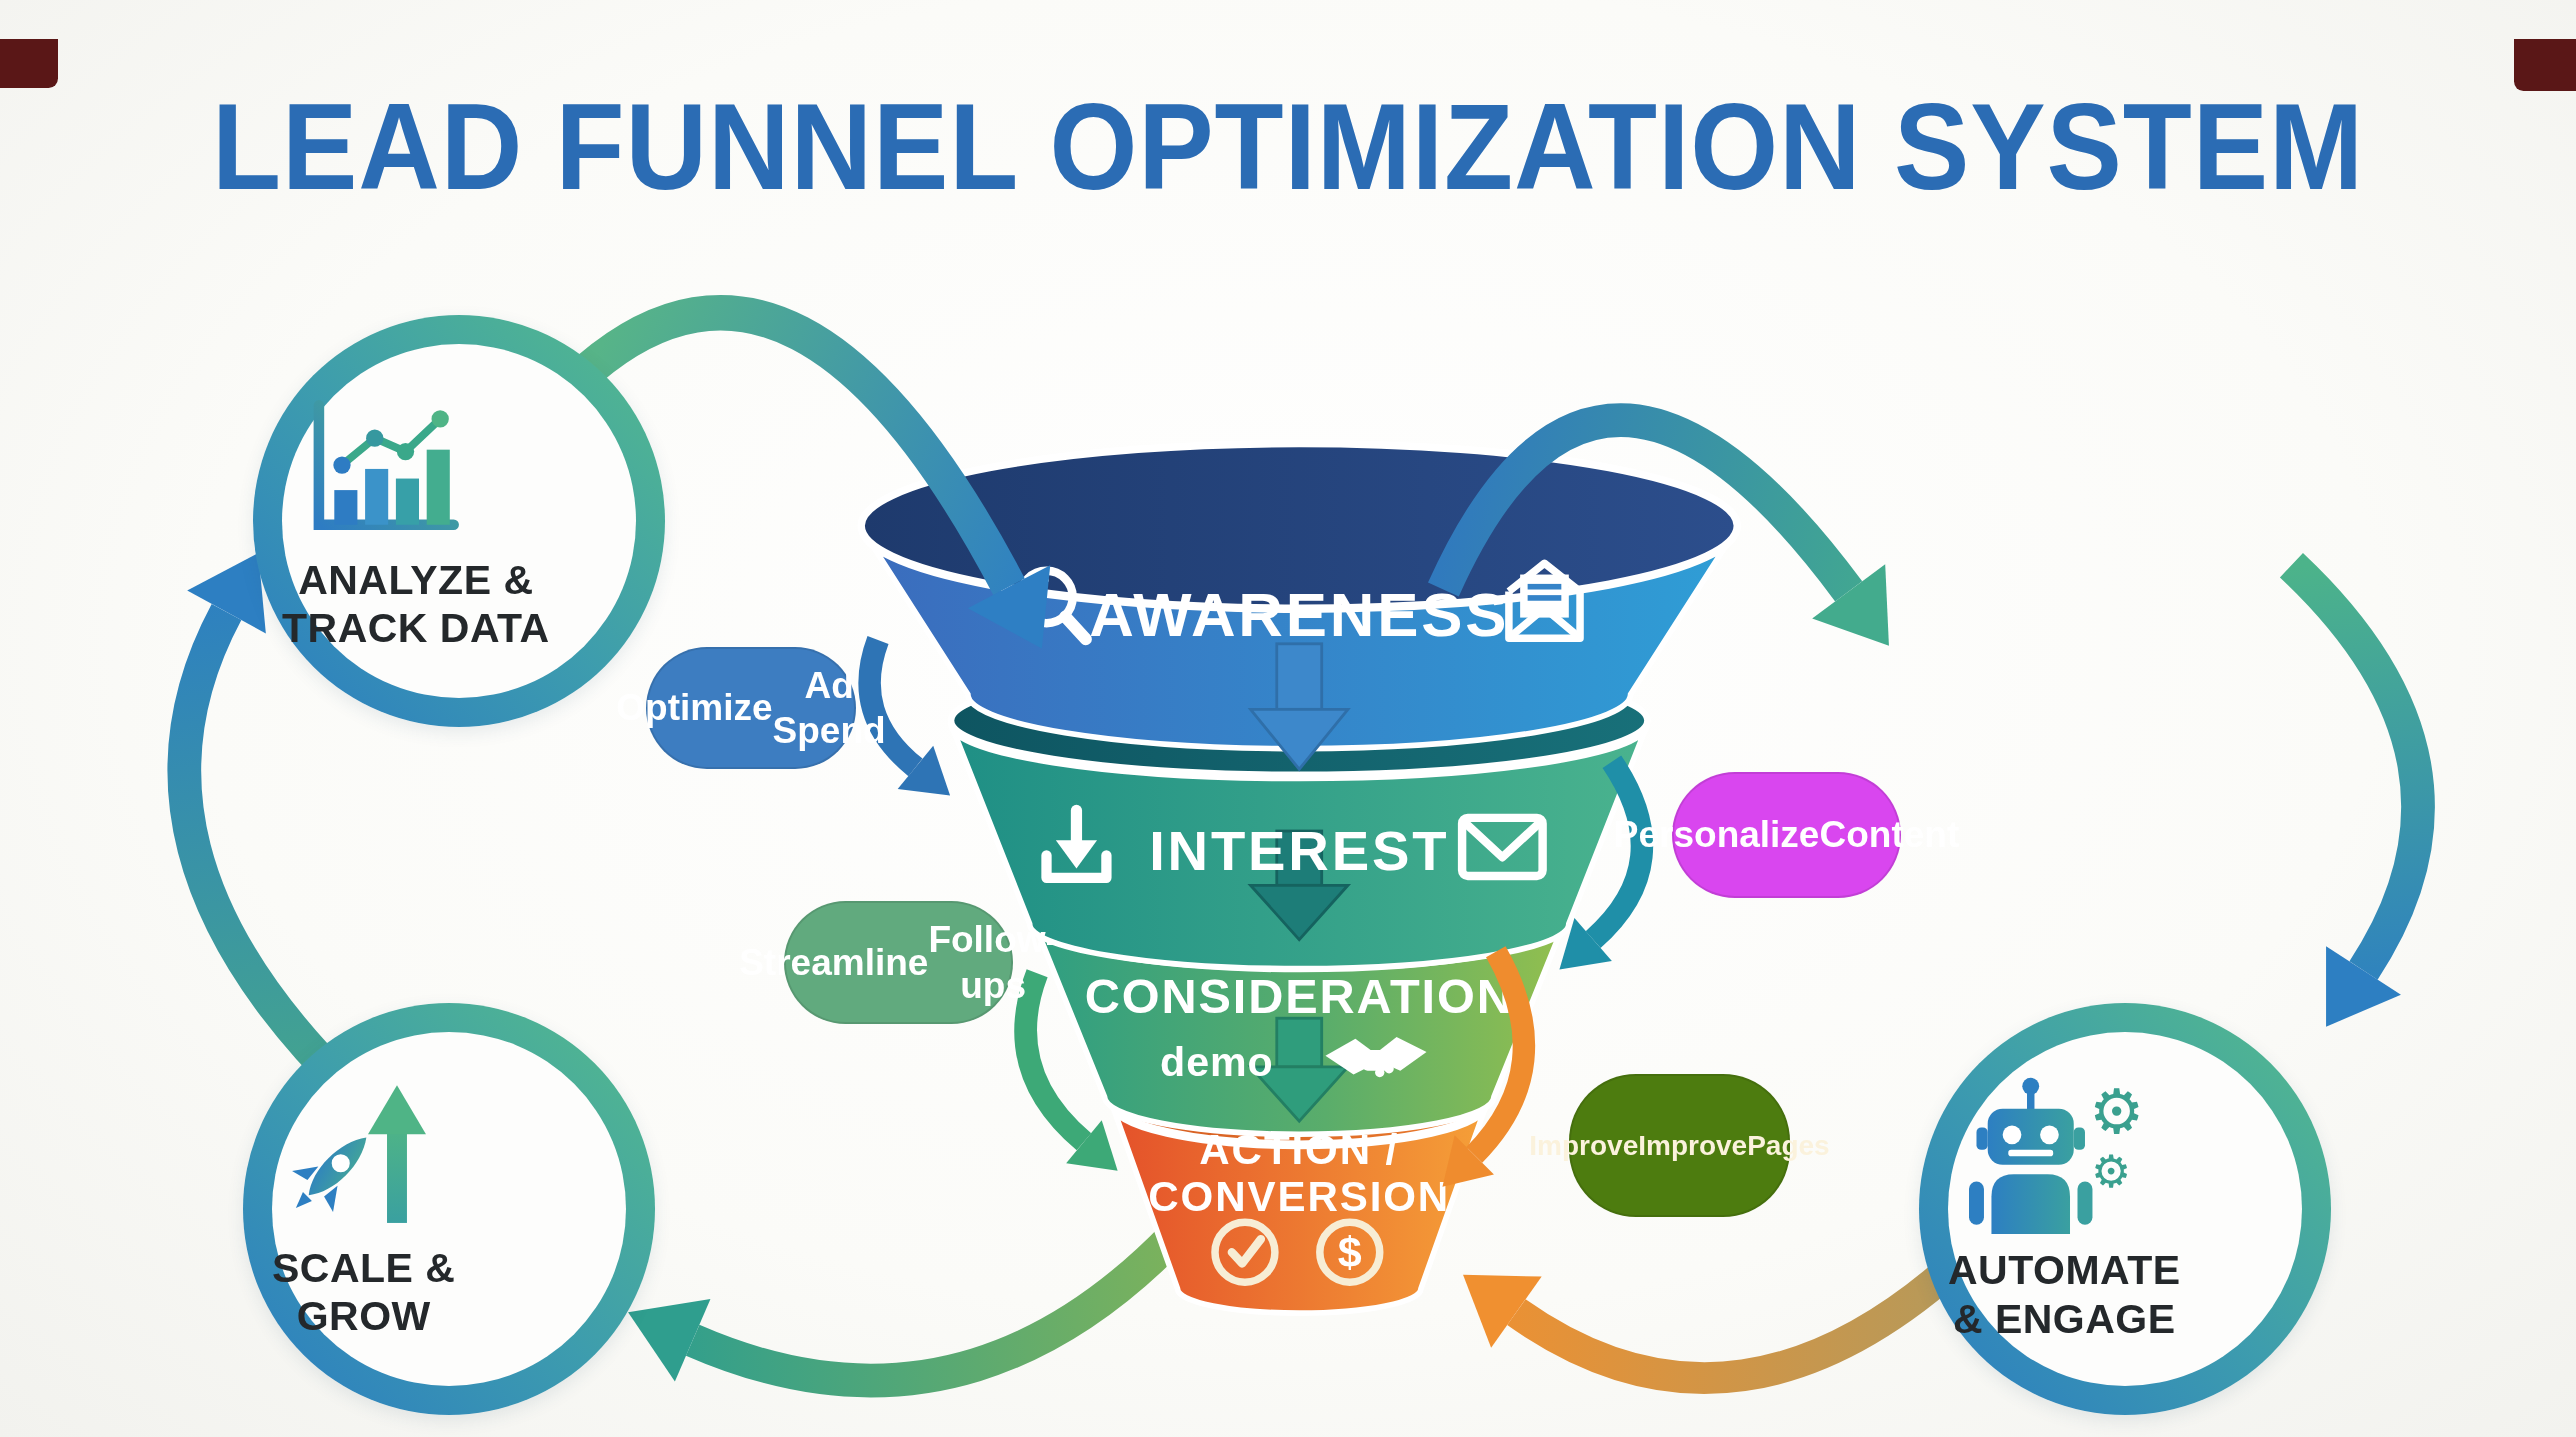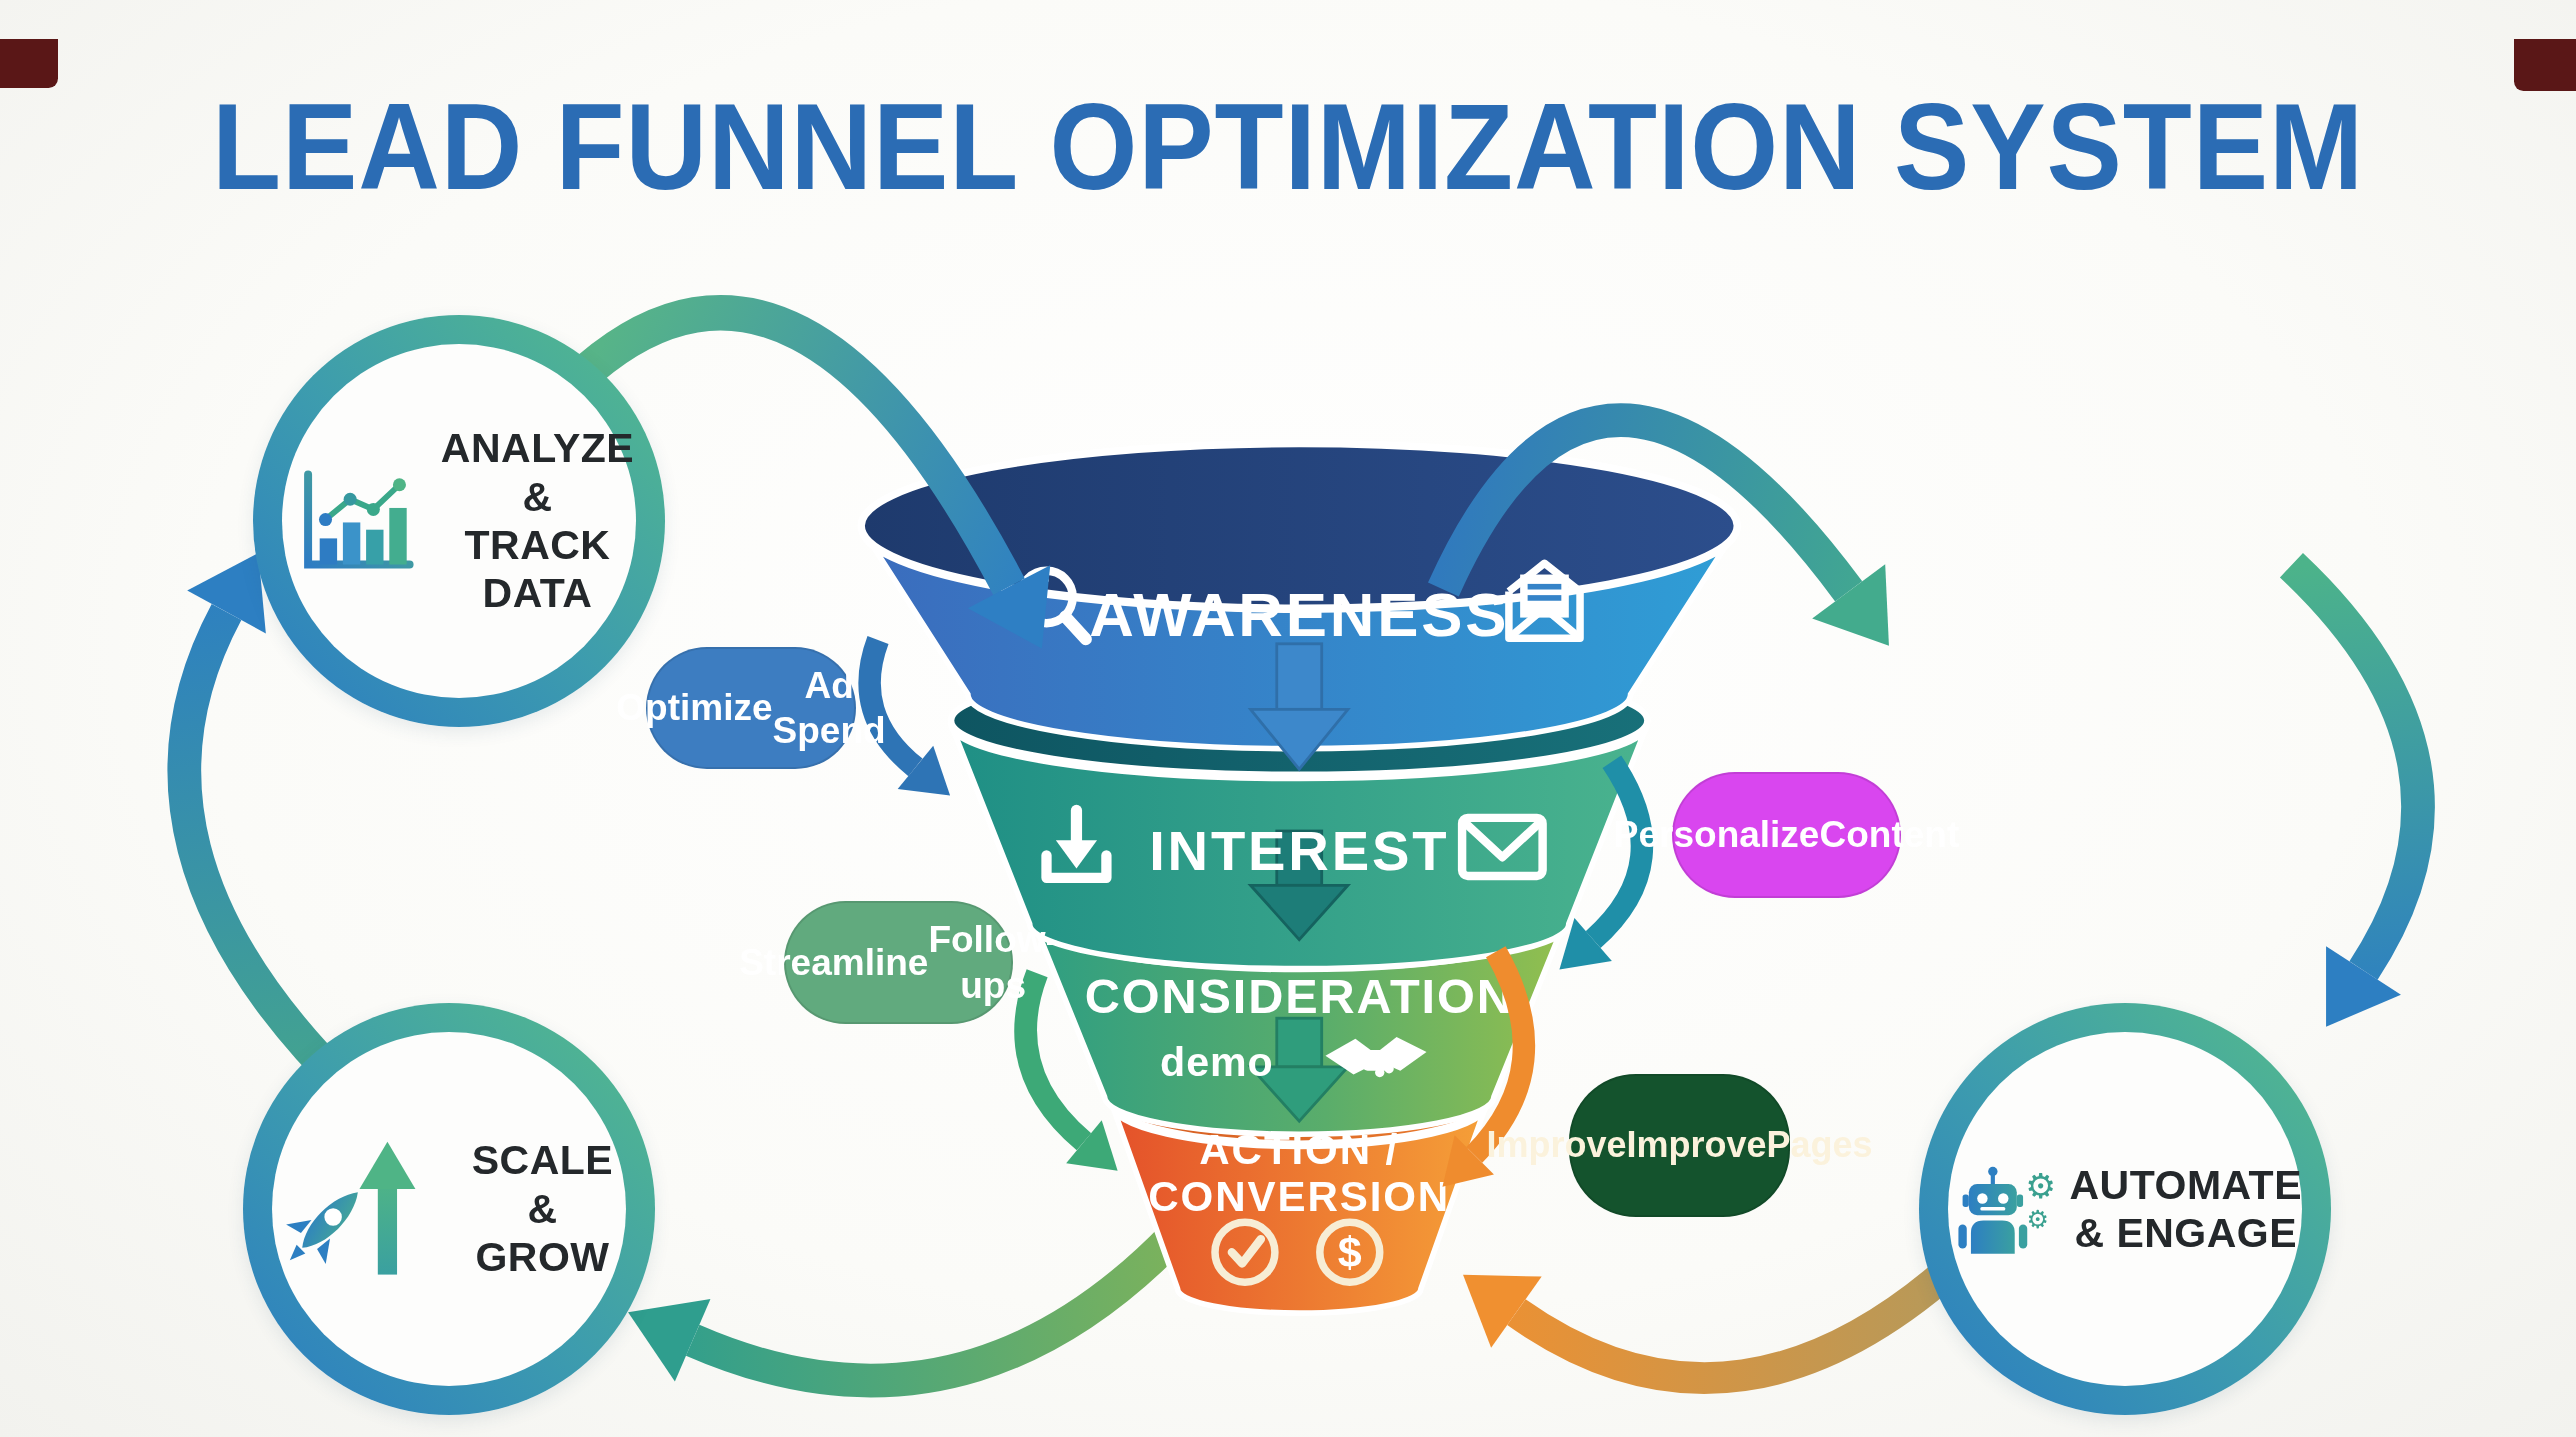--- a/index.html
+++ b/index.html
@@ -18,38 +18,38 @@
   .corner{position:absolute;top:0;background:#5a1717;}
   .corner.tl{left:0;width:58px;height:49px;border-bottom-right-radius:9.4px;}
   .corner.tr{right:0;width:62px;height:52px;border-bottom-left-radius:9.4px;}
   .circle{
     position:absolute;width:412px;height:412px;border-radius:50%;
     background:linear-gradient(45deg,#2b7cc2 0%,#3d9cae 48%,#55bb8a 100%);
     box-shadow:0 5.6px 17px rgba(40,80,110,0.10);
   }
   .circle .inner{
     position:absolute;inset:29px;background:#fdfdfc;border-radius:50%;
-    display:flex;flex-direction:row;align-items:center;justify-content:center;gap:12px;
+    display:flex;flex-direction:column;align-items:flex-start;justify-content:center;gap:12px;
   }
   .circle .label{
     font-size:41px;font-weight:700;color:#24282b;text-align:center;line-height:1.18;letter-spacing:0.5px;
   }
   .c-analyze{left:253px;top:276px;}
   .c-test{left:1914px;top:276px;}
   .c-scale{left:243px;top:964px;}
   .c-automate{left:1919px;top:964px;}
   .pill{
     position:absolute;display:flex;flex-direction:row;align-items:center;justify-content:center;
     color:#ffffff;font-weight:700;font-size:37px;line-height:1.22;text-align:center;
     border-radius:67px;border:2.8px solid rgba(0,0,0,0.10);
   }
   .p-optimize{left:646px;top:608px;width:206px;height:118px;background:#3d7dc1;}
   .p-personalize{left:1672px;top:733px;width:225px;height:122px;background:#d946ef;}
   .p-streamline{left:784px;top:862px;width:225px;height:119px;background:#61aa7e;text-align:center;}
-  .p-improve{left:1569px;top:1035px;width:217px;height:139px;background:#14532d;color:#fbf2dc;font-size:36px;line-height:1.18;}
+  .p-improve{left:1569px;top:1035px;width:217px;height:139px;background:#4d7c0f;color:#fbf2dc;font-size:28px;line-height:1.18;}
   .ftext{font-family:"Liberation Sans",sans-serif;font-weight:700;fill:#ffffff;}
 </style>
 </head>
 <body>
 
 <div class="stage">
 
   <div class="corner tl"></div>
   <div class="corner tr"></div>
 

